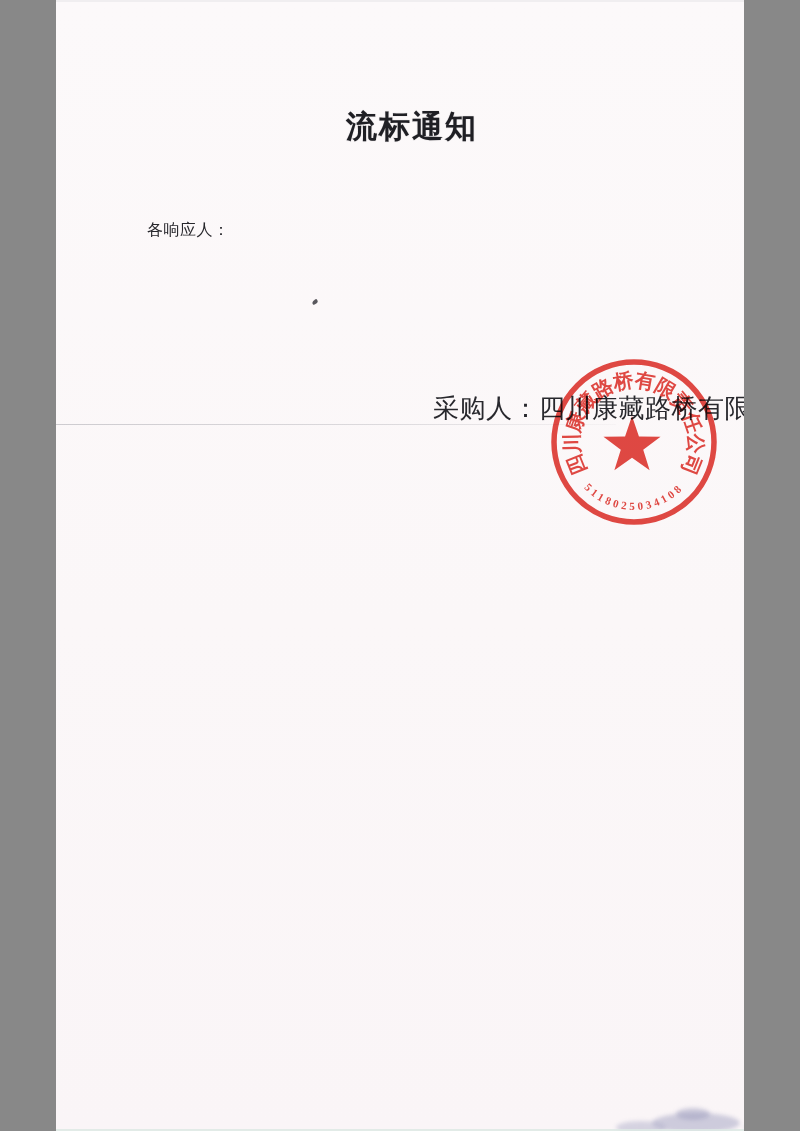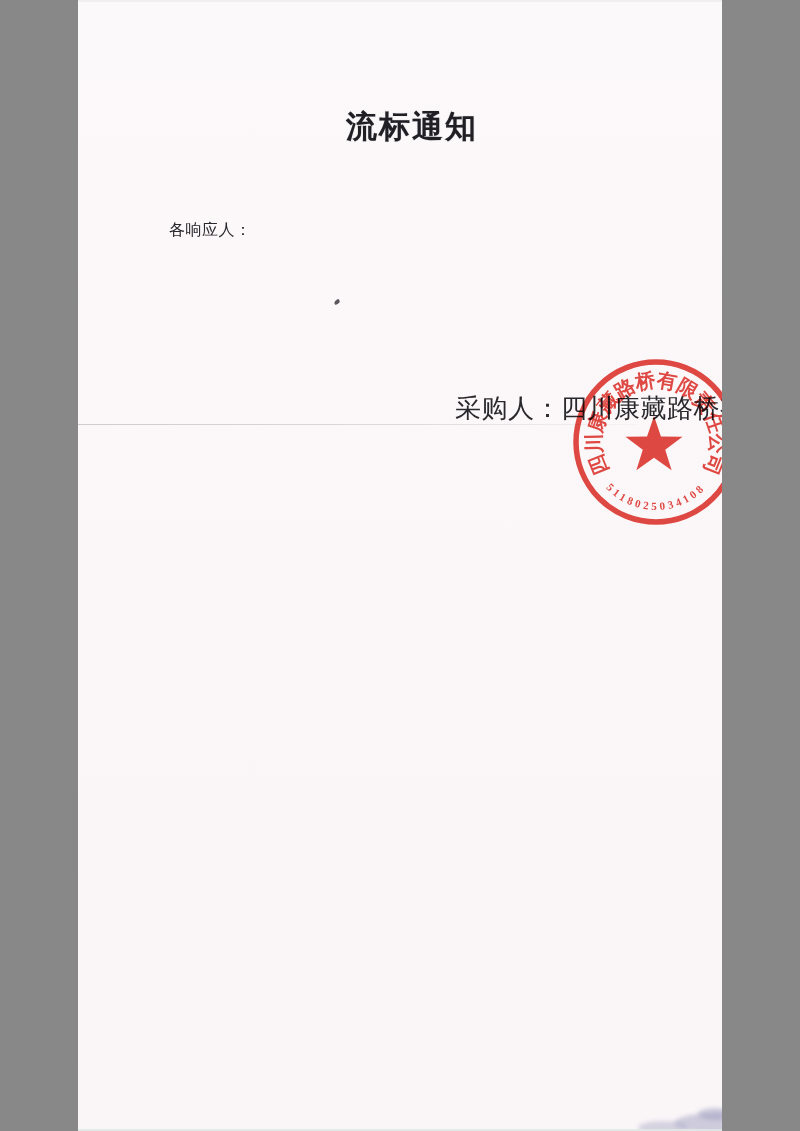--- a/index.html
+++ b/index.html
@@ -5,20 +5,21 @@
   html, body { margin: 0; padding: 0; background: #888; }
   .page {
     position: relative;
     width: 644px;
     height: 1131px;
     margin: 0 auto;
     background: linear-gradient(180deg, #fcf9fa 0%, #fbf7f8 55%, #faf5f7 100%);
     font-family: "Liberation Serif", "DejaVu Serif", serif;
     color: #27272c;
     overflow: hidden;
+    padding-left: 44px;
   }
   .doc-title {
     position: absolute;
     top: 106px; left: 0; width: 100%;
     text-align: center;
     transform: translateX(12px);
     font-size: 31px;
     font-weight: bold;
     letter-spacing: 2px;
     color: #1f1f24;

